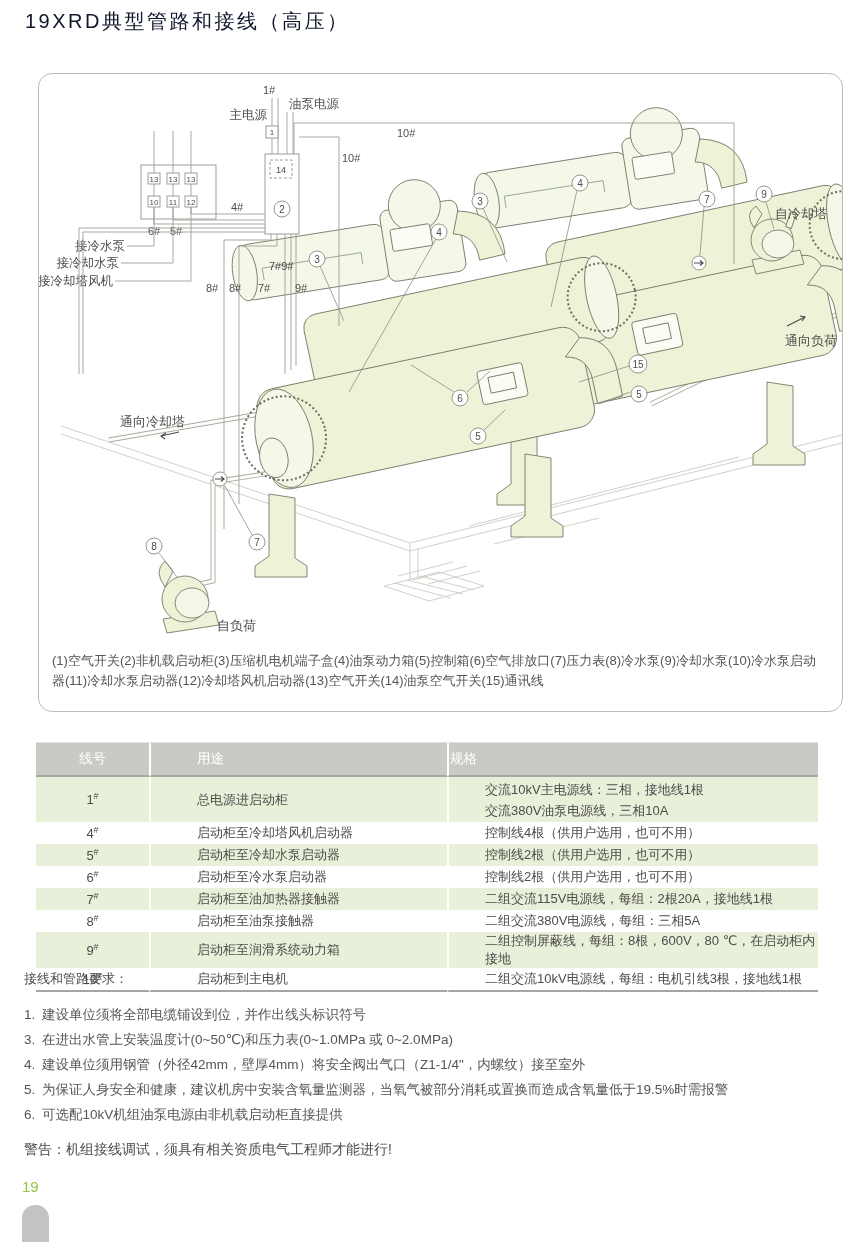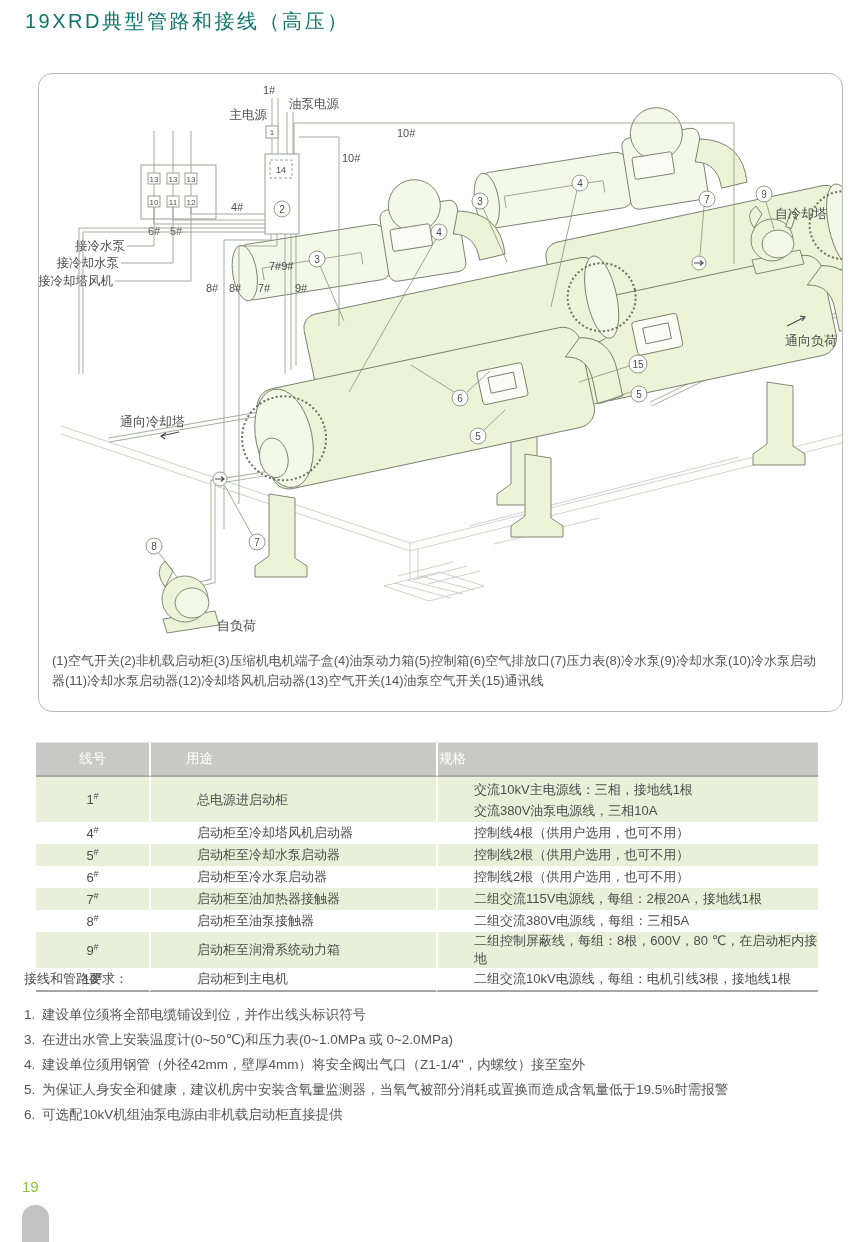--- a/index.html
+++ b/index.html
@@ -1,25 +1,25 @@
 <!DOCTYPE html>
 <html><head>
 <meta charset="utf-8">
 <style>
   html,body{margin:0;padding:0;background:#fff;}
   body{width:850px;height:1242px;position:relative;font-family:"Liberation Sans","DejaVu Sans",sans-serif;overflow:hidden;}
-  .page-title{position:absolute;left:25px;top:8px;font-size:20px;letter-spacing:2.5px;color:#0f766e;font-weight:400;}
+  .page-title{position:absolute;left:25px;top:8px;font-size:20px;letter-spacing:2.5px;color:#0f172a;font-weight:400;}
   .diagram-box{position:absolute;left:38px;top:73px;width:805px;height:639px;border:1px solid #b9bcb6;border-radius:14px;box-sizing:border-box;background:#fff;}
   .diagram-box svg{position:absolute;left:0;top:0;}
   .diagram-caption{position:absolute;left:13px;right:13px;top:577px;font-size:13px;line-height:20px;color:#555;}
   
   table.wires{position:absolute;left:36px;top:742px;width:782px;border-collapse:separate;border-spacing:0;font-size:13px;color:#4c4c4c;border-top:1px solid #e3e3e0;}
   table.wires th{background:#c9c9c5;color:#fff;font-weight:400;font-size:13.5px;height:30px;border-bottom:2px solid #a8a8a4;}
   table.wires th.c1{width:111px;text-align:center;}
-  table.wires th.c2{width:249px;text-align:left;padding-left:35px;}
+  table.wires th.c2{width:249px;text-align:left;padding-left:46px;}
   table.wires th.c3{text-align:left;}
   table.wires td{padding:0;height:22px;vertical-align:middle;}
   table.wires td.c1{text-align:center;}
   table.wires td.c2{padding-left:46px;}
   table.wires td.c3{padding-left:36px;}
   table.wires td.c2,table.wires td.c3,table.wires th.c2,table.wires th.c3{border-left:2px solid #fff;}
   table.wires tr.g td{background:#e9f0d9;}
   table.wires tr.last td{border-bottom:2px solid #a5a5a1;}
   table.wires tr.tall td{height:45px;}
   .sup{font-size:9px;vertical-align:super;line-height:0;}
@@ -318,16 +318,17 @@
 </tbody>
   </table>
 
 <div class="reqs">
   <div class="head">接线和管路要求：</div>
   <div class="req-item"><span class="n">1.</span><span>建设单位须将全部电缆铺设到位，并作出线头标识符号</span></div>
   <div class="req-item"><span class="n">3.</span><span>在进出水管上安装温度计(0~50℃)和压力表(0~1.0MPa 或 0~2.0MPa)</span></div>
   <div class="req-item"><span class="n">4.</span><span>建设单位须用钢管（外径42mm，壁厚4mm）将安全阀出气口（Z1-1/4"，内螺纹）接至室外</span></div>
   <div class="req-item"><span class="n">5.</span><span>为保证人身安全和健康，建议机房中安装含氧量监测器，当氧气被部分消耗或置换而造成含氧量低于19.5%时需报警</span></div>
   <div class="req-item"><span class="n">6.</span><span>可选配10kV机组油泵电源由非机载启动柜直接提供</span></div>
+  <div class="warning">警告：机组接线调试，须具有相关资质电气工程师才能进行!</div>
 </div>
 
 <div class="page-num">19</div>
 <div class="page-tab"></div>
 
 </body></html>

